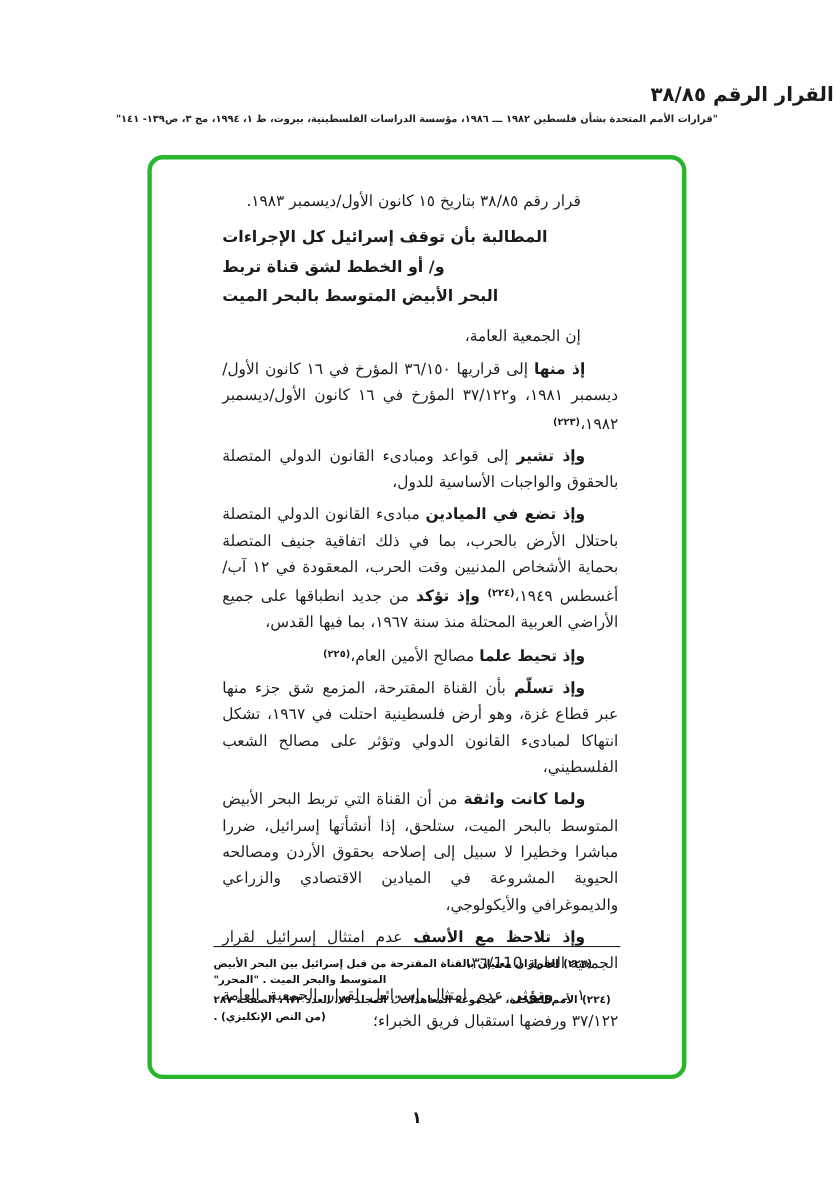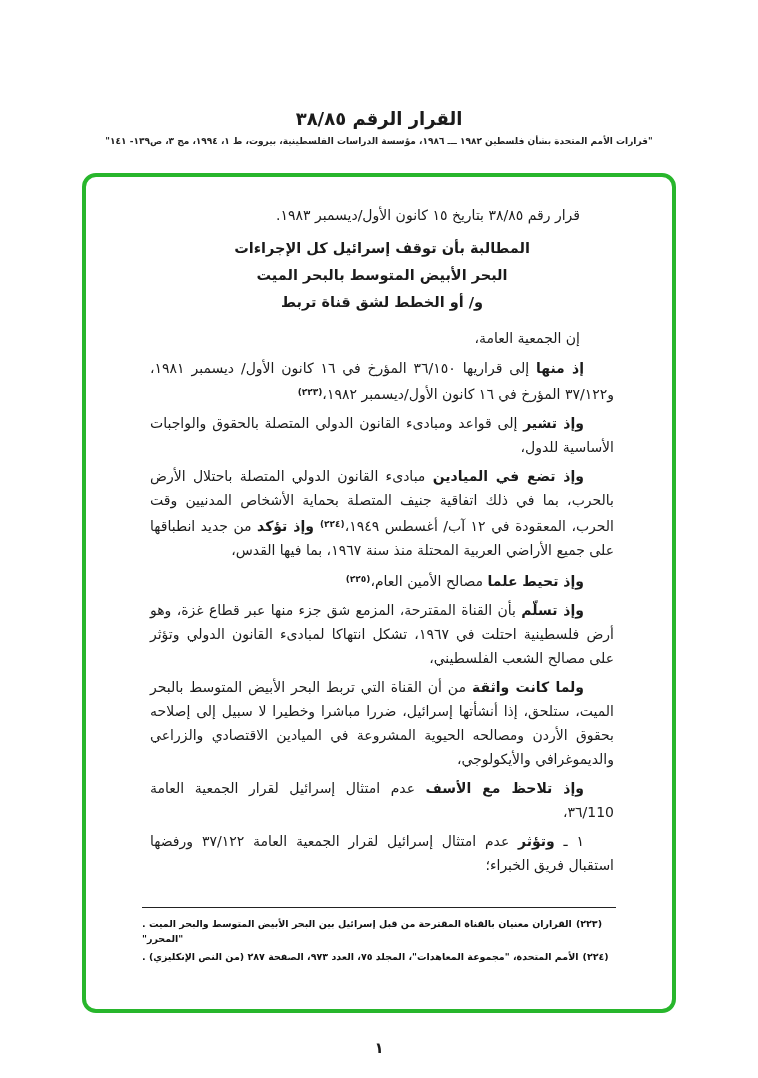--- a/index.html
+++ b/index.html
@@ -4,43 +4,43 @@
 <style>
   * { box-sizing: border-box; }
   html, body { margin: 0; padding: 0; background: #ffffff; }
   body {
     width: 758px; height: 1078px; overflow: hidden;
     font-family: "DejaVu Sans", sans-serif;
     direction: rtl; color: #1b1b1b;
     position: relative;
   }
   .doc-title {
-    margin: 0; padding-top: 108px;
-    text-align: center; font-size: 18px; font-weight: bold;
+    margin: 0; padding-top: 76px;
+    font-size: 18px; font-weight: bold;
   }
   .source-line {
     margin-top: 7px; text-align: center;
     font-size: 9px; font-weight: bold; color: #222;
   }
   .green-box {
     position: relative;
-    width: 594px; height: 840px;
+    width: 490px; height: 840px;
     margin: 27px auto 0;
     border: 4px solid #28b62c;
     border-radius: 14px;
     padding: 26px 58px 0 64px;
     overflow: hidden;
     background: #fff;
   }
   .date-line {
     margin: 0 0 8px; font-size: 14px; line-height: 24px;
     text-indent: 34px;
   }
   .res-heading {
-    text-align: center; font-weight: bold;
+    text-align: left; font-weight: bold;
     font-size: 14.5px; line-height: 27px;
     margin: 6px 0 10px;
   }
   .opening {
     margin: 0 0 6px; font-weight: normal; font-size: 14px;
     line-height: 24px; text-indent: 34px;
   }
   .para {
     margin: 0 0 5px; font-size: 14px; line-height: 24px;
     text-align: justify; text-indent: 30px;
@@ -70,22 +70,22 @@
 <h1 class="doc-title">القرار الرقم ٣٨/٨٥</h1>
 
 <div class="source-line">"قرارات الأمم المتحدة بشأن فلسطين ١٩٨٢ ـــ ١٩٨٦، مؤسسة الدراسات الفلسطينية، بيروت، ط ١، ١٩٩٤، مج ٣، ص١٣٩- ١٤١"</div>
 
 <div class="green-box" style="border-color: rgb(40, 182, 44);">
 
   <p class="date-line">قرار رقم ٣٨/٨٥ بتاريخ ١٥ كانون الأول/ديسمبر ١٩٨٣.</p>
 
   <div class="res-heading">
     <div>المطالبة بأن توقف إسرائيل كل الإجراءات</div>
+    <div>و/ أو الخطط لشق قناة تربط</div>
     <div>البحر الأبيض المتوسط بالبحر الميت</div>
-    <div>و/ أو الخطط لشق قناة تربط</div>
   </div>
 
   <p class="opening">إن الجمعية العامة،</p>
 
   <p class="para"><span class="lead">إذ منها</span><span> إلى قراريها ٣٦/١٥٠ المؤرخ في ١٦ كانون الأول/ ديسمبر ١٩٨١، و٣٧/١٢٢ المؤرخ في ١٦ كانون الأول/ديسمبر ١٩٨٢،</span><sup class="ref">(٢٢٣)</sup></p>
 
   <p class="para"><span class="lead">وإذ تشير</span><span> إلى قواعد ومبادىء القانون الدولي المتصلة بالحقوق والواجبات الأساسية للدول،</span></p>
 
   <p class="para"><span class="lead">وإذ تضع في الميادين</span><span> مبادىء القانون الدولي المتصلة باحتلال الأرض بالحرب، بما في ذلك اتفاقية جنيف المتصلة بحماية الأشخاص المدنيين وقت الحرب، المعقودة في ١٢ آب/ أغسطس ١٩٤٩،</span><sup class="ref">(٢٢٤)</sup><span class="lead"> وإذ تؤكد</span><span> من جديد انطباقها على جميع الأراضي العربية المحتلة منذ سنة ١٩٦٧، بما فيها القدس،</span></p>
 

